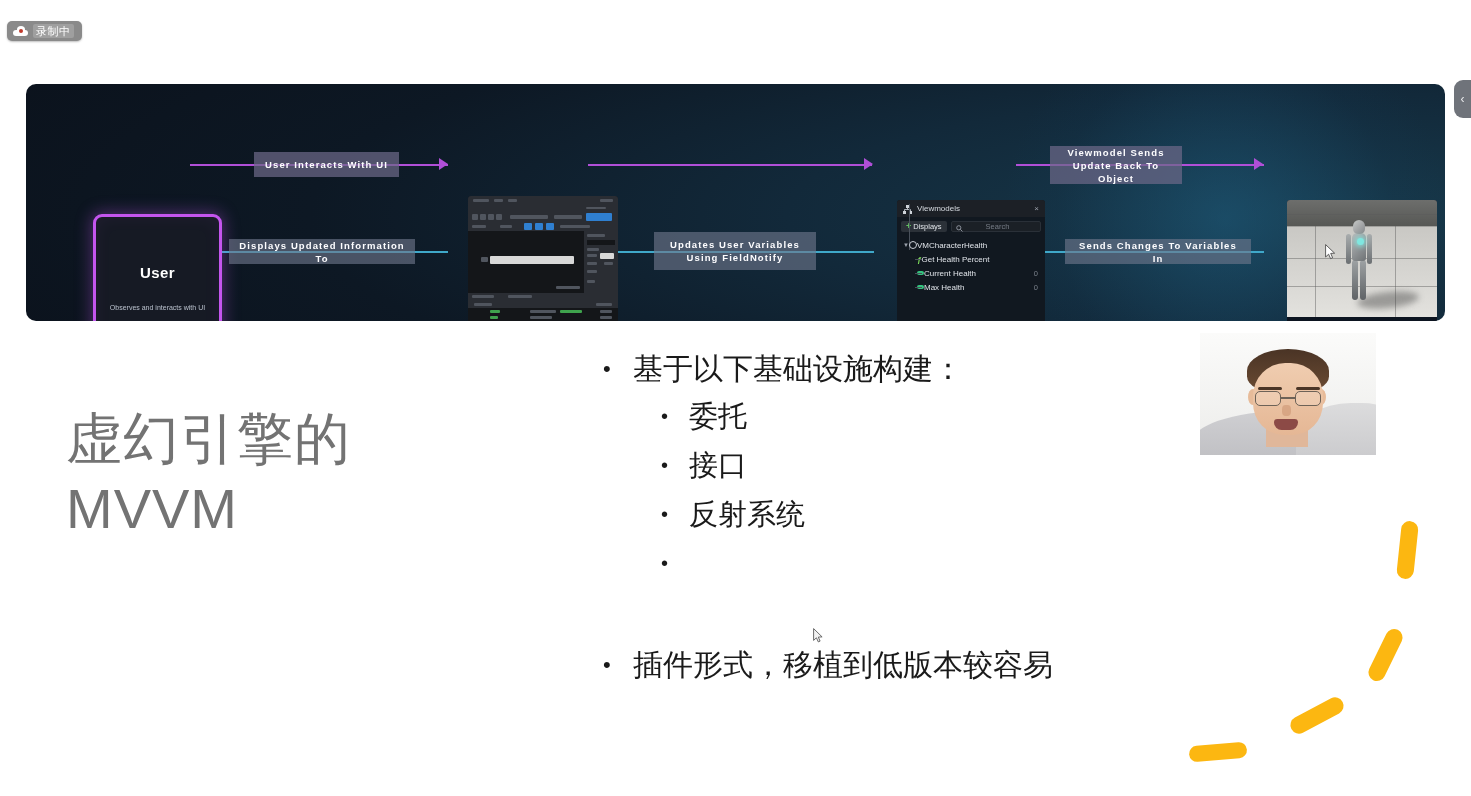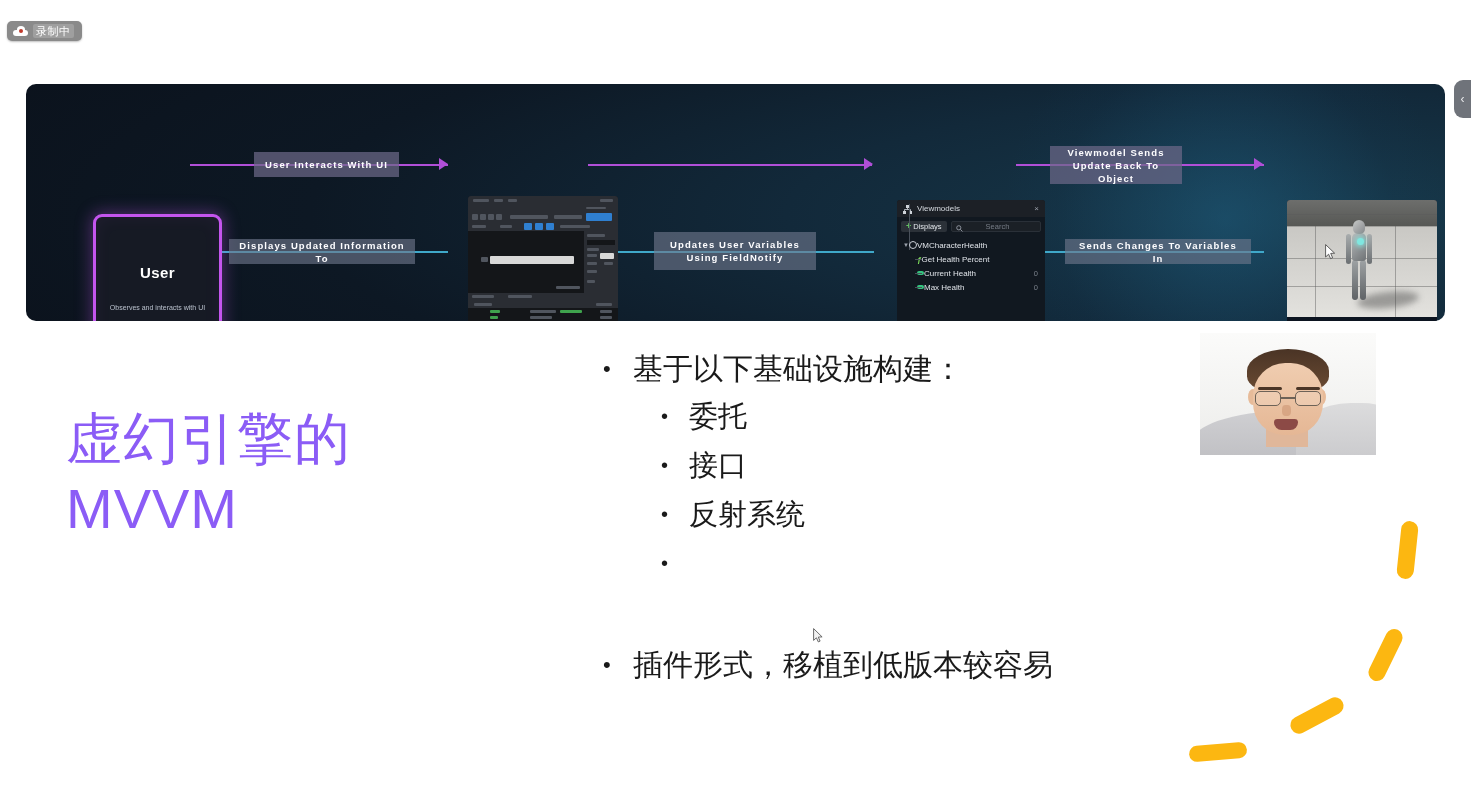--- a/index.html
+++ b/index.html
@@ -182,21 +182,21 @@
   #obj .fig .legL{left:8px;} #obj .fig .legR{left:16px;}
   #obj .shadow{
     position:absolute;left:70px;top:92px;width:62px;height:16px;border-radius:50%;
     background:rgba(60,60,60,.42);filter:blur(3px);transform:rotate(-6deg);
   }
   #obj .cursor{position:absolute;left:38px;top:44px;}
 
   
   #slide-title{
     position:absolute;left:66px;top:404px;width:420px;
-    color:#8b5cf6;font-size:56px;line-height:70px;font-weight:normal;
+    color:#737373;font-size:56px;line-height:70px;font-weight:normal;
     letter-spacing:1px;
   }
 
   
   #bullets{position:absolute;left:603px;top:345px;width:620px;color:#1a1a1a;}
   .b1{display:flex;align-items:flex-start;font-size:30px;line-height:47px;}
   .b1 .m{width:30px;flex:none;font-size:22px;line-height:47px;}
   .b2{display:flex;align-items:flex-start;font-size:29px;line-height:49px;margin-left:58px;}
   .b2 .m{width:28px;flex:none;font-size:20px;line-height:49px;}
   #bullet-last{margin-top:53px;}

